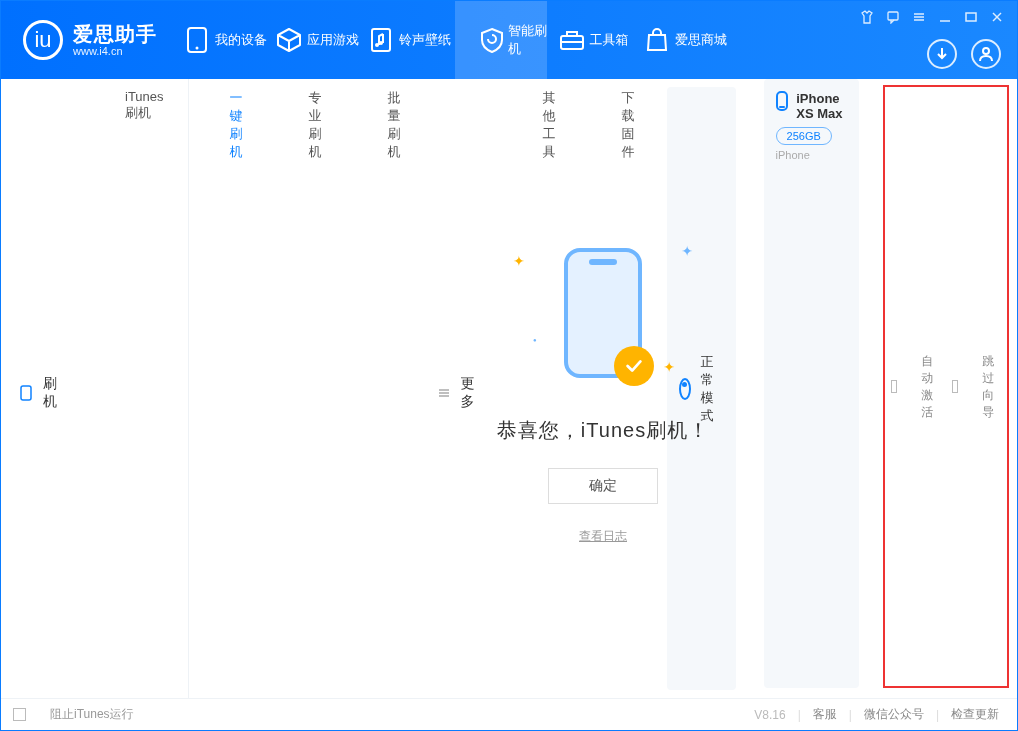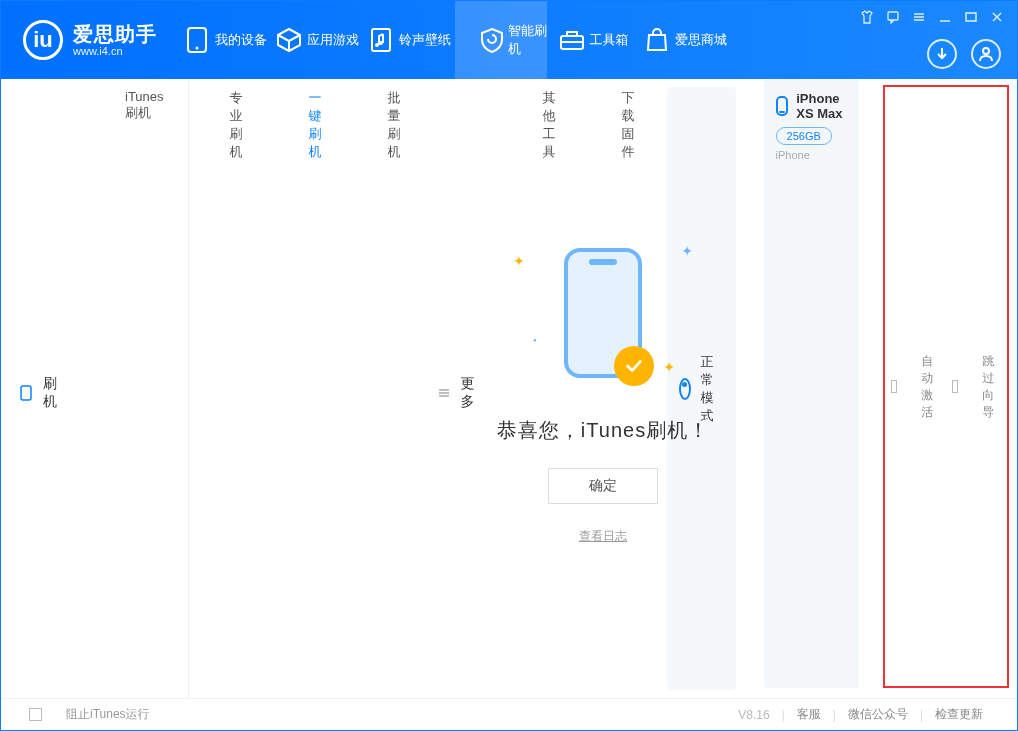--- a/index.html
+++ b/index.html
@@ -1,20 +1,20 @@
 <!DOCTYPE html>
 <html><head>
 <meta charset="utf-8">
 <style>
 * { margin: 0; padding: 0; box-sizing: border-box; font-family: "Microsoft YaHei", sans-serif; }
 html, body { width: 1018px; height: 731px; overflow: hidden; }
 .window { width: 1018px; height: 731px; border: 1px solid #0a7cff; display: flex; flex-direction: column; background: #fff; }
 .header { height: 78px; background: linear-gradient(90deg, #0070ff 0%, #1a88ff 100%); display: flex; align-items: center; color: #fff; position: relative; }
 .logo-block { display: flex; align-items: center; padding: 0 22px; gap: 10px; }
-.logo-circle { width: 40px; height: 40px; border: 3px solid #fff; border-radius: 50%; display: flex; align-items: center; justify-content: center; font-size: 22px; font-weight: bold; color: #fff; }
+.logo-circle { width: 40px; height: 40px; border: 3px solid #fff; border-radius: 50%; display: flex; align-items: center; justify-content: center; font-size: 22px; font-weight: normal; color: #fff; }
 .logo-text { display: flex; flex-direction: column; line-height: 1.1; }
 .logo-text .cn { font-size: 20px; font-weight: bold; letter-spacing: 1px; }
 .logo-text .en { font-size: 11px; opacity: .9; }
 .nav { display: flex; height: 100%; }
 .nav-item { width: 92px; height: 100%; display: flex; flex-direction: row; align-items: center; justify-content: center; gap: 4px; font-size: 13px; cursor: pointer; }
 .nav-item.active { background: rgba(255,255,255,0.18); padding-left: 25px; }
 .nav-item .ic { width: 28px; height: 28px; display: flex; align-items: center; justify-content: center; }
 .header-right { position: absolute; right: 12px; top: 8px; display: flex; gap: 10px; align-items: center; }
 .win-btn { width: 16px; height: 16px; display: flex; align-items: center; justify-content: center; cursor: pointer; opacity: .85; }
 .header-bottom-icons { position: absolute; right: 16px; bottom: 10px; display: flex; gap: 14px; }
@@ -23,21 +23,21 @@
 .sidebar { width: 188px; border-right: 1px solid #eef2f6; display: flex; flex-direction: row; }
 .side-section-title { display: flex; align-items: center; gap: 10px; padding: 16px 18px 8px; font-size: 14px; color: #333; font-weight: 500; }
 .side-section-title .ic { width: 16px; height: 16px; display: flex; align-items: center; justify-content: center; }
 .side-link { padding: 10px 18px 10px 48px; font-size: 13px; color: #555; cursor: pointer; }
 .side-link.active { color: #1083ff; }
 .sidebar-spacer { flex: 1; }
 .mode-card { margin: 8px 14px; background: #f5f8fb; border-radius: 4px; padding: 12px 12px; display: flex; align-items: center; gap: 10px; font-size: 13px; color: #333; }
 .mode-card .dot { width: 22px; height: 22px; border: 2px solid #1083ff; border-radius: 50%; position: relative; }
 .mode-card .dot::after { content: ""; position: absolute; width: 5px; height: 5px; background: #1083ff; border-radius: 50%; top: 2px; right: 2px; }
 .device-card { margin: 0 14px 10px; background: #f5f8fb; border-radius: 4px; padding: 12px; }
-.device-card .row1 { display: flex; align-items: center; gap: 8px; font-size: 13px; font-weight: 600; color: #333; }
+.device-card .row1 { display: flex; gap: 8px; font-size: 13px; font-weight: 600; color: #333; }
 .phone-ic { width: 20px; height: 20px; border: 2px solid #1083ff; border-radius: 5px; position: relative; }
 .phone-ic::after { content: ""; position: absolute; bottom: 1px; left: 50%; transform: translateX(-50%); width: 6px; height: 2px; background: #1083ff; border-radius: 1px; }
 .storage-pill { display: inline-block; margin-top: 6px; padding: 2px 10px; border: 1px solid #6fb6ff; color: #1083ff; border-radius: 999px; font-size: 11px; }
 .device-card .sub { color: #aaa; font-size: 11px; margin-top: 4px; }
 .side-bottom { border: 2px solid #e33; margin: 6px 10px 10px; padding: 8px 6px; display: flex; gap: 12px; }
 .chk { display: flex; align-items: center; gap: 24px; font-size: 12px; color: #888; cursor: pointer; }
 .chk .box { width: 13px; height: 13px; border: 1px solid #bbb; background: #fff; }
 .main { flex: 1; display: flex; flex-direction: column; align-items: center; justify-content: center; gap: 24px; position: relative; }
 .success-art { width: 240px; height: 160px; position: relative; display: flex; align-items: center; justify-content: center; }
 .phone-shape { width: 78px; height: 130px; border: 4px solid #6fb6ff; border-radius: 16px; background: #e4f1ff; position: relative; }
@@ -45,21 +45,21 @@
 .badge { position: absolute; right: -16px; bottom: -12px; width: 40px; height: 40px; background: #ffb400; border-radius: 50%; display: flex; align-items: center; justify-content: center; }
 .badge svg { width: 22px; height: 22px; }
 .sparkle { position: absolute; color: #ffb400; font-size: 14px; }
 .sp1 { left: 30px; top: 20px; }
 .sp2 { right: 30px; top: 10px; color: #6fb6ff; }
 .sp3 { right: 48px; bottom: 18px; }
 .sp4 { left: 50px; bottom: 50px; color: #6fb6ff; font-size: 6px; }
 .success-msg { font-size: 20px; color: #333; letter-spacing: 1px; }
 .ok-btn { padding: 8px 40px; border: 1px solid #ddd; background: #fff; font-size: 14px; color: #555; cursor: pointer; }
 .log-link { font-size: 12px; color: #999; cursor: pointer; text-decoration: underline; }
-.footer { height: 32px; border-top: 1px solid #eef2f6; display: flex; align-items: center; padding: 0 28px; font-size: 12px; color: #999; }
+.footer { height: 32px; border-top: 1px solid #eef2f6; display: flex; align-items: center; padding: 0 12px; font-size: 12px; color: #999; }
 .footer .chk { color: #999; }
 .footer-spacer { flex: 1; }
 .footer-right { display: flex; align-items: center; gap: 6px; }
 .footer-right .ver { color: #bbb; margin-right: 6px; }
 .footer-right .link { color: #888; cursor: pointer; padding: 0 6px; }
 .footer-right .sep { color: #ddd; }
 svg { display: block; }
 </style>
 </head>
 <body>
@@ -187,22 +187,22 @@
     <div class="sidebar">
       <div class="side-section-title">
         <span class="ic">
             <svg width="14" height="16" viewBox="0 0 14 16">
               <rect x="2" y="1" width="10" height="14" rx="2" fill="none" stroke="#1083ff" stroke-width="1.5"></rect>
             </svg>
           </span>
         <span>刷机</span>
       </div>
       <div class="side-link">iTunes刷机</div>
+      <div class="side-link active">一键刷机</div>
       <div class="side-link">专业刷机</div>
-      <div class="side-link active">一键刷机</div>
       <div class="side-link">批量刷机</div>
 
       <div class="side-section-title">
         <span class="ic">
             <svg width="14" height="14" viewBox="0 0 14 14">
               <line x1="2" y1="4" x2="12" y2="4" stroke="#aaa" stroke-width="1.5"></line>
               <line x1="2" y1="7" x2="12" y2="7" stroke="#aaa" stroke-width="1.5"></line>
               <line x1="2" y1="10" x2="12" y2="10" stroke="#aaa" stroke-width="1.5"></line>
             </svg>
           </span>

